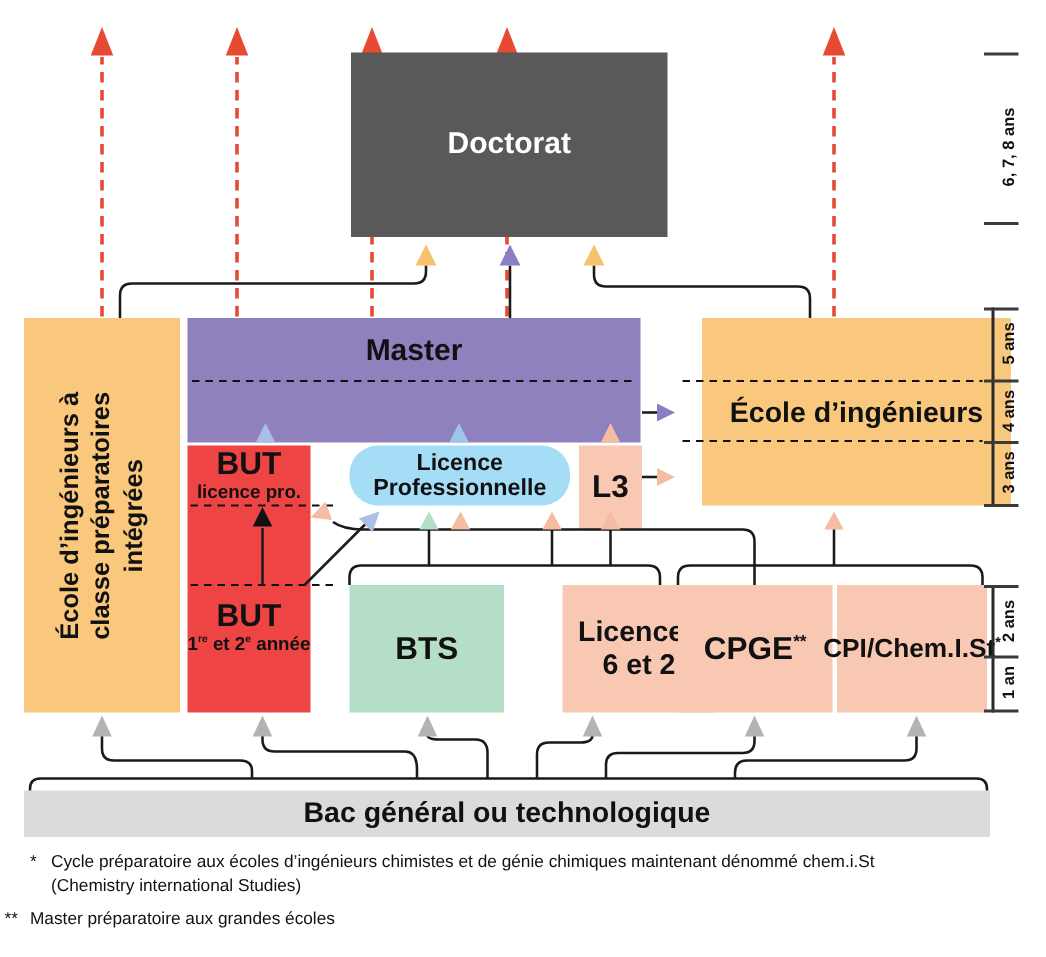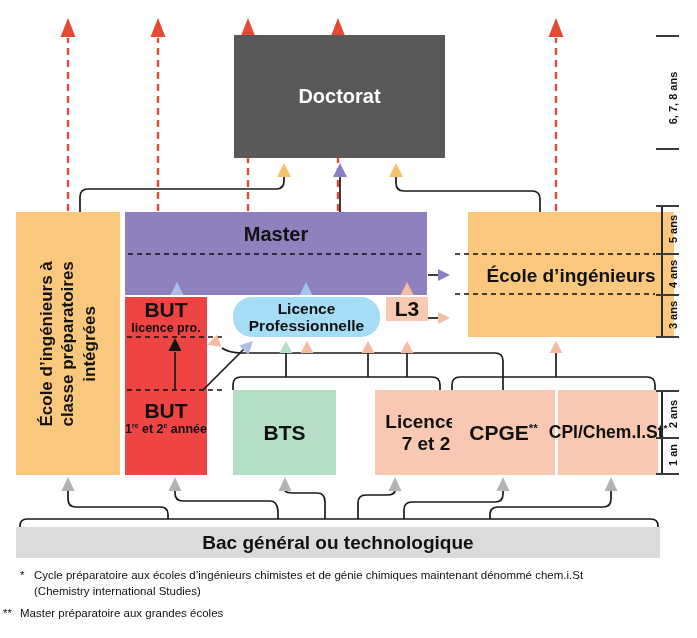--- a/index.html
+++ b/index.html
@@ -14,21 +14,21 @@
   .prepa{left:16px;top:212px;width:104px;height:263px;background:#F9C87D;}
   .prepa .rot{transform:rotate(-90deg);white-space:nowrap;font-size:17px;line-height:1.25;text-align:center;}
   .master{left:125px;top:212px;width:302px;height:83px;background:#8F81BE;align-items:flex-start;}
   .master .lbl{margin-top:11px;font-size:20px;}
   .butcol{left:125px;top:297px;width:82px;height:178px;background:#ef4444;display:block;}
   .but-sec-top{position:absolute;top:2px;left:0;width:100%;}
   .but-sec-bot{position:absolute;top:103px;left:0;width:100%;}
   .but-title{font-size:21px;line-height:1.05;}
   .but-sub{font-size:12.5px;}
   .licpro{left:233px;top:297px;width:147px;height:40px;background:#A6DDF6;font-size:15.5px;flex-direction:column;border-radius:19px;}
-  .l3{left:386px;top:297px;width:42px;height:24px;background:#F8C8B2;font-size:21px;}
+  .l3{left:386px;top:297px;width:42px;height:56px;background:#F8C8B2;font-size:21px;}
   .ecole{left:468px;top:212px;width:206px;height:125px;background:#F9C87D;display:block;}
   .ecole .lbl{position:absolute;top:44px;height:39px;width:100%;display:flex;align-items:center;justify-content:center;font-size:19px;}
   .bts{left:233px;top:390px;width:103px;height:85px;background:#B4DFC6;font-size:21px;}
   .licences{left:342px;top:390px;width:102px;height:85px;background:#F8C8B2;font-size:19px;flex-direction:column;margin-left:33px;}
   .cpge{left:452px;top:390px;width:103px;height:85px;background:#F8C8B2;font-size:21px;}
   .cpi{left:558px;top:390px;width:100px;height:85px;background:#F8C8B2;font-size:17.5px;flex-direction:row;}
   .bac{left:16px;top:527px;width:644px;height:31px;background:#DBDBDB;font-size:19px;}
   sup,.sup{font-size:0.55em;vertical-align:super;line-height:0;}
   .scale-label{position:absolute;z-index:1;left:658px;width:30px;display:flex;align-items:center;justify-content:center;}
   .scale-label span{transform:rotate(-90deg);white-space:nowrap;font-size:11px;font-weight:bold;color:#111;}
@@ -98,21 +98,21 @@
   <div class="box ecole">
     <div class="lbl">École d’ingénieurs</div>
   </div>
 
   <div class="box bts">
     <span>BTS</span>
   </div>
 
   <div class="box licences">
     <span>Licences</span>
-    <span>7 et 2</span>
+    <span>6 et 2</span>
   </div>
 
   <div class="box cpge">
     <span><span>CPGE</span><span class="sup">**</span></span>
   </div>
 
   <div class="box cpi">
     <span>CPI/Chem.</span>
     <span><span>I.St</span><span class="sup">*</span></span>
   </div>

